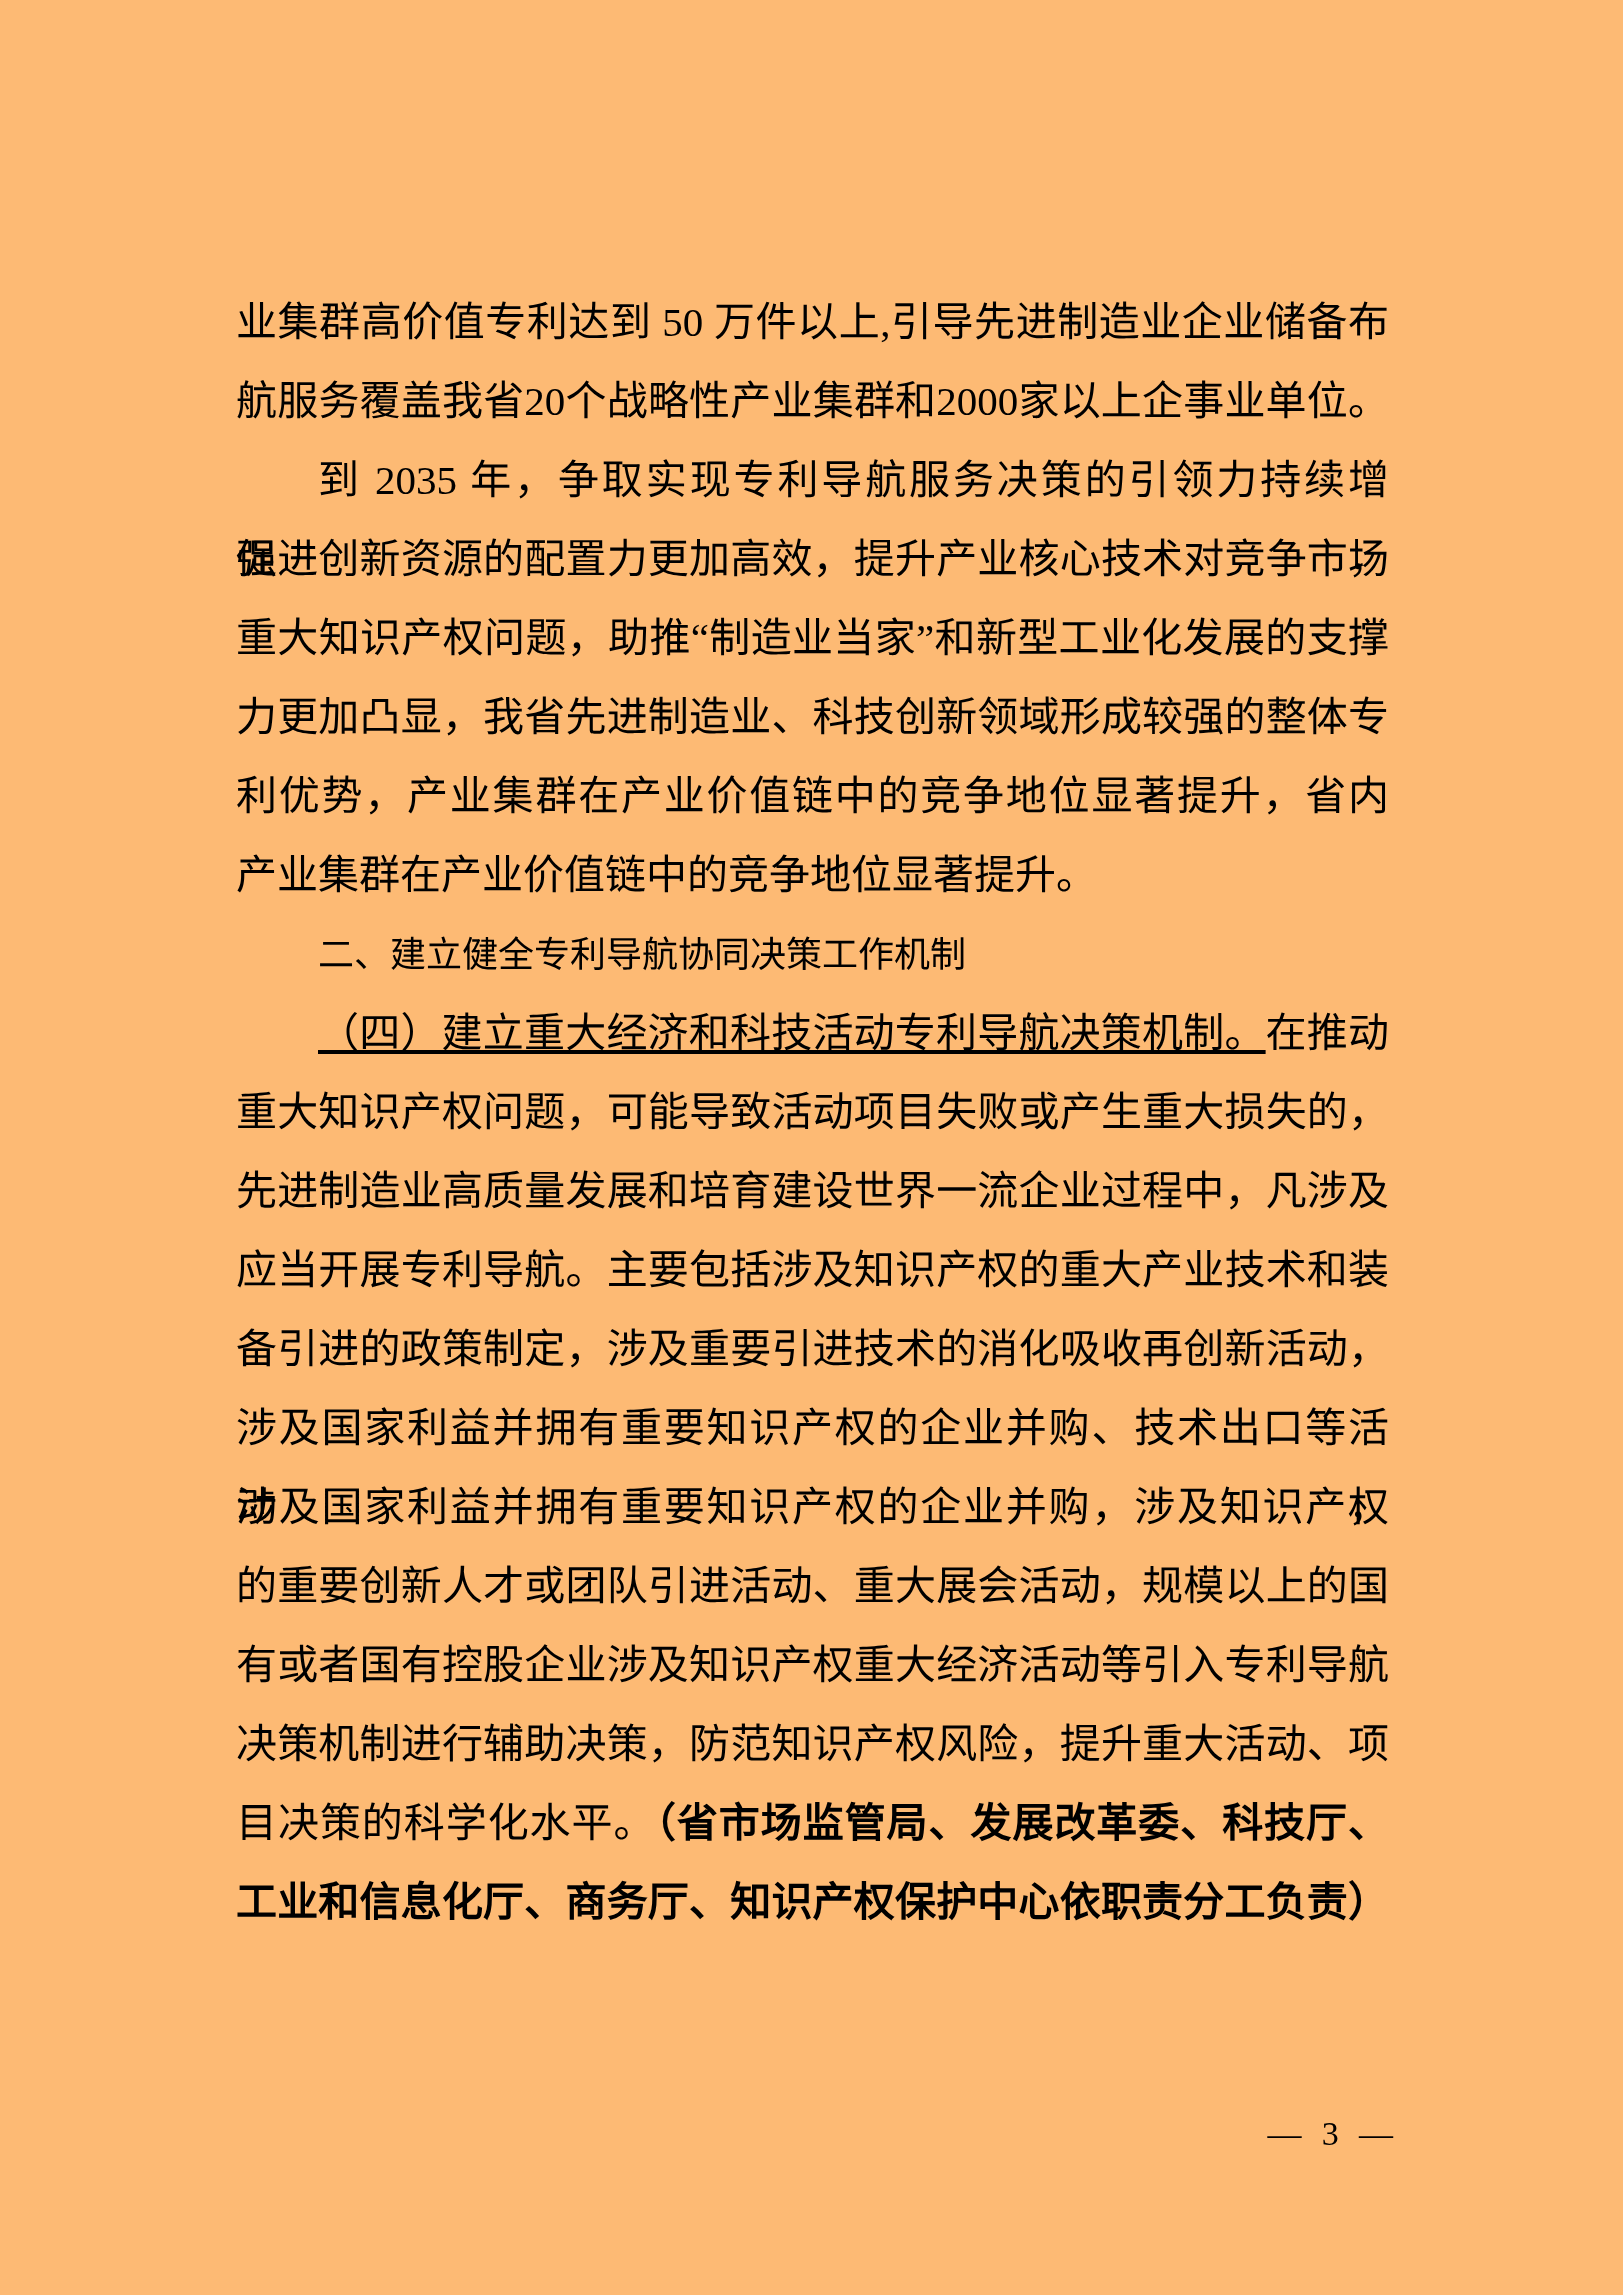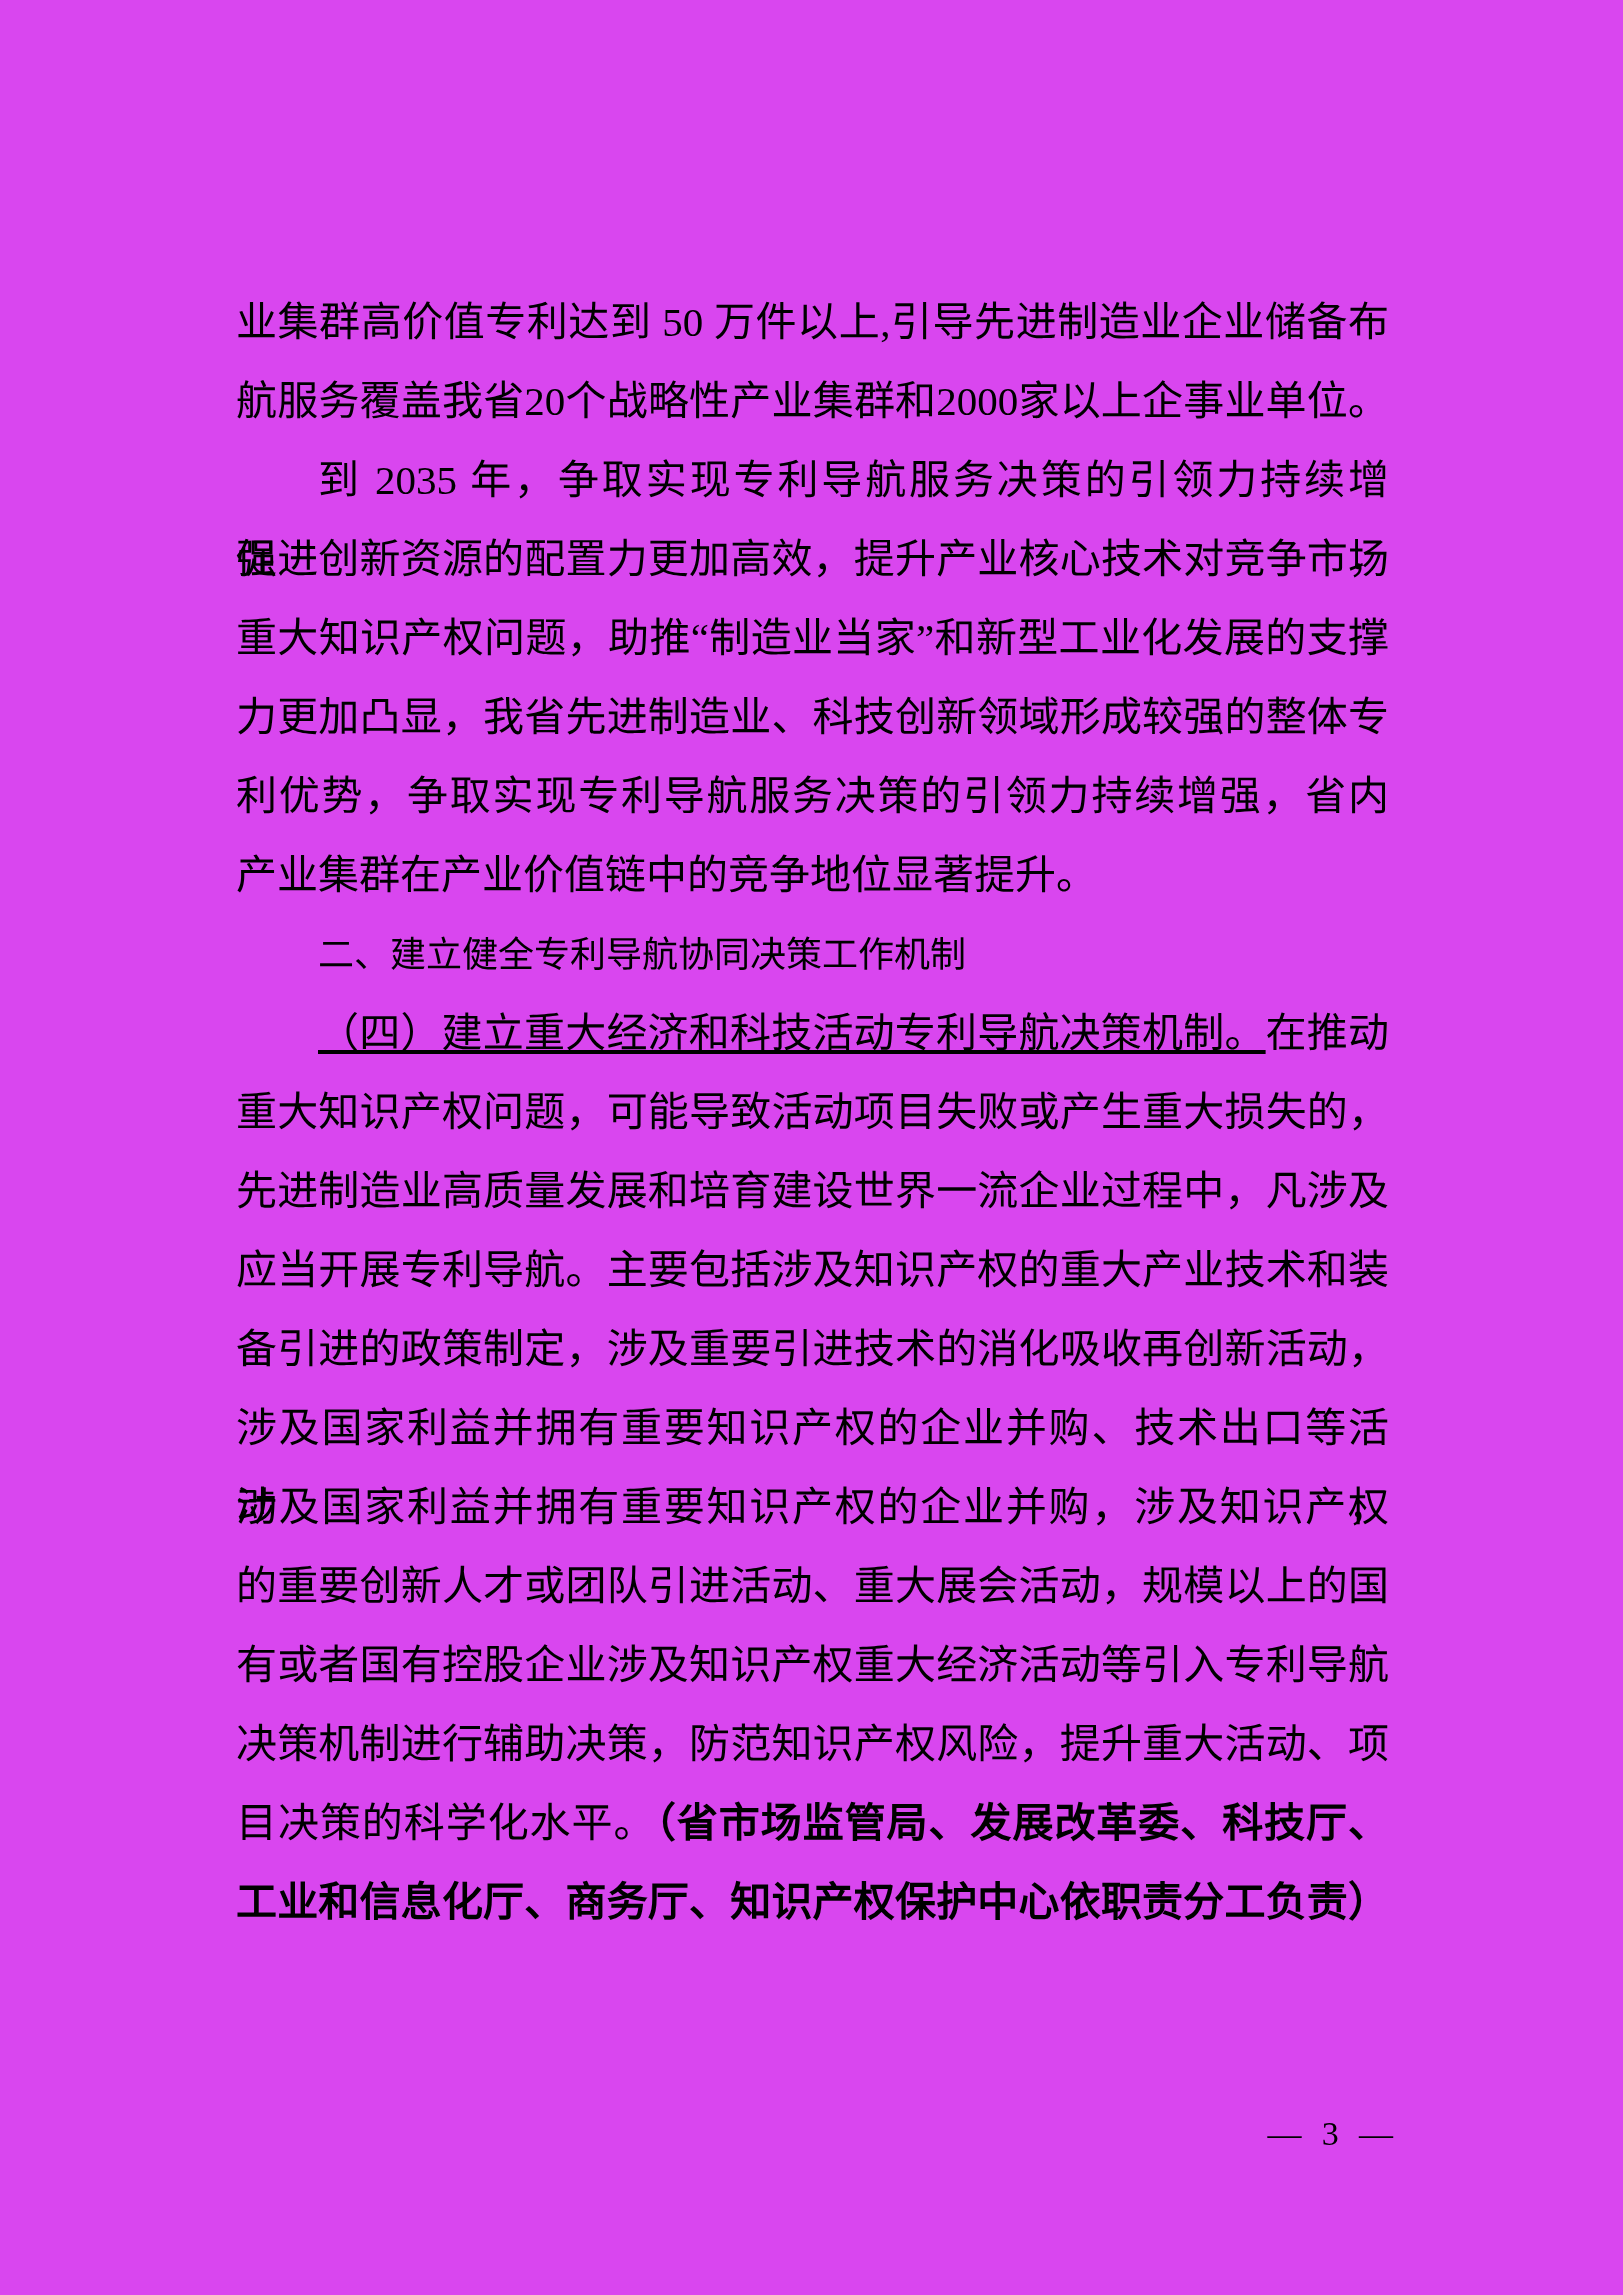--- a/index.html
+++ b/index.html
@@ -4,21 +4,21 @@
 <style>
   html, body {
     margin: 0;
     padding: 0;
     background: #ffffff;
   }
   .page {
     position: relative;
     width: 1623px;
     height: 2295px;
-    background: #d946ef;
+    background: #fdba74;
     color: #000000;
     overflow: hidden;
     font-family: "Liberation Serif", "DejaVu Serif", serif;
   }
   .content {
     position: absolute;
     left: 236px;
     top: 283px;
     width: 1153px;
   }
@@ -65,21 +65,21 @@
 <body>
 
 <div class="page">
   <main class="content" id="doc-lines">
       <div class="line fill"><span class="seg seg-body">业集群高价值专利达到 50 万件以上,引导先进制造业企业储备布</span></div>
       <div class="line fill"><span class="seg seg-body">航服务覆盖我省20个战略性产业集群和2000家以上企事业单位。</span></div>
       <div class="line indented fill"><span class="seg seg-body">到 2035 年，争取实现专利导航服务决策的引领力持续增强，</span></div>
       <div class="line fill"><span class="seg seg-body">促进创新资源的配置力更加高效，提升产业核心技术对竞争市场</span></div>
       <div class="line fill"><span class="seg seg-body">重大知识产权问题，助推“制造业当家”和新型工业化发展的支撑</span></div>
       <div class="line fill"><span class="seg seg-body">力更加凸显，我省先进制造业、科技创新领域形成较强的整体专</span></div>
-      <div class="line fill"><span class="seg seg-body">利优势，争取实现专利导航服务决策的引领力持续增强，省内</span></div>
+      <div class="line fill"><span class="seg seg-body">利优势，产业集群在产业价值链中的竞争地位显著提升，省内</span></div>
       <div class="line"><span class="seg seg-body">产业集群在产业价值链中的竞争地位显著提升。</span></div>
       <div class="line line-heading indented"><span class="seg seg-body">二、建立健全专利导航协同决策工作机制</span></div>
       <div class="line indented fill"><span class="seg seg-kaiti">（四）建立重大经济和科技活动专利导航决策机制。</span><span class="seg seg-body">在推动</span></div>
       <div class="line fill"><span class="seg seg-body">重大知识产权问题，可能导致活动项目失败或产生重大损失的，</span></div>
       <div class="line fill"><span class="seg seg-body">先进制造业高质量发展和培育建设世界一流企业过程中，凡涉及</span></div>
       <div class="line fill"><span class="seg seg-body">应当开展专利导航。主要包括涉及知识产权的重大产业技术和装</span></div>
       <div class="line fill"><span class="seg seg-body">备引进的政策制定，涉及重要引进技术的消化吸收再创新活动，</span></div>
       <div class="line fill"><span class="seg seg-body">涉及国家利益并拥有重要知识产权的企业并购、技术出口等活动，</span></div>
       <div class="line fill"><span class="seg seg-body">涉及国家利益并拥有重要知识产权的企业并购，涉及知识产权</span></div>
       <div class="line fill"><span class="seg seg-body">的重要创新人才或团队引进活动、重大展会活动，规模以上的国</span></div>

